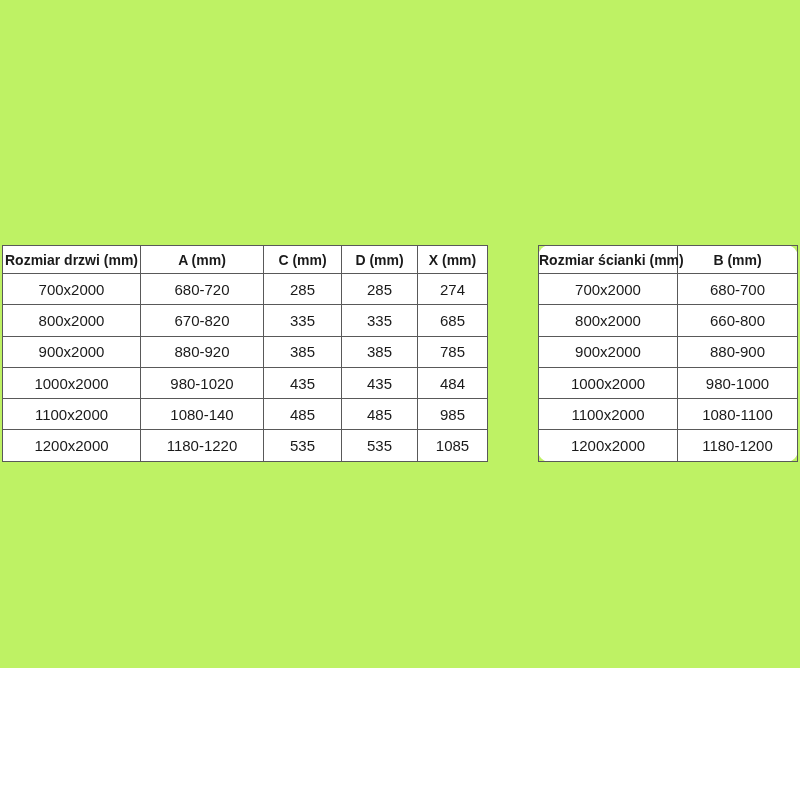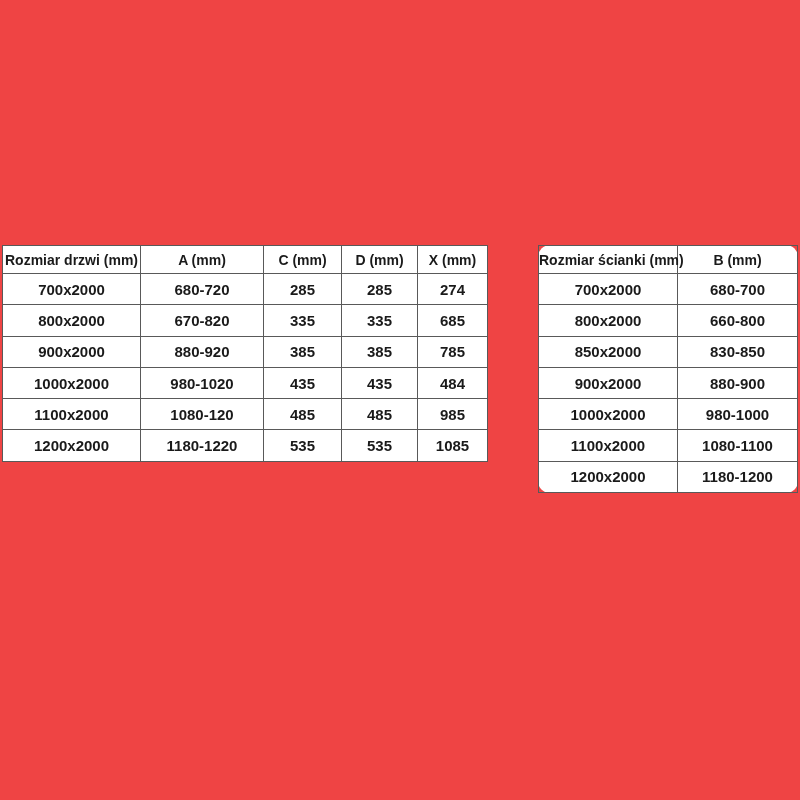--- a/index.html
+++ b/index.html
@@ -3,22 +3,22 @@
 <meta charset="utf-8">
 <style>
   * { margin: 0; padding: 0; box-sizing: border-box; }
   html, body {
     width: 800px; height: 800px;
     background: #ffffff;
     font-family: "Liberation Sans", sans-serif;
   }
   .canvas {
     position: relative;
-    width: 800px; height: 800px;
-    background: #ef4444;
+    width: 800px; height: 668px;
+    background: #bef264;
     overflow: hidden;
   }
   table.spec {
     position: absolute;
     border-collapse: collapse;
     table-layout: fixed;
     background: #ffffff;
   }
   table.spec th, table.spec td {
     border: 1px solid #595959;
@@ -27,21 +27,21 @@
     color: #1a1a1a;
     white-space: nowrap;
     padding: 0;
   }
   table.spec th {
     font-size: 14px;
     font-weight: bold;
   }
   table.spec td {
     font-size: 15px;
-    font-weight: bold;
+    font-weight: normal;
   }
   table.spec thead tr { height: 28px; }
   table.spec tbody tr { height: 31.3px; }
 
   #doors-table { left: 2px; top: 245px; width: 485px; }
   #walls-table { left: 538px; top: 245px; width: 259px; border-radius: 12px; }
 </style>
 </head>
 <body>
 
@@ -88,21 +88,21 @@
         </tr>
         <tr>
           <td>1000x2000</td>
           <td>980-1020</td>
           <td>435</td>
           <td>435</td>
           <td>484</td>
         </tr>
         <tr>
           <td>1100x2000</td>
-          <td>1080-120</td>
+          <td>1080-140</td>
           <td>485</td>
           <td>485</td>
           <td>985</td>
         </tr>
         <tr>
           <td>1200x2000</td>
           <td>1180-1220</td>
           <td>535</td>
           <td>535</td>
           <td>1085</td>
@@ -124,24 +124,20 @@
       <tbody>
         <tr>
           <td>700x2000</td>
           <td>680-700</td>
         </tr>
         <tr>
           <td>800x2000</td>
           <td>660-800</td>
         </tr>
         <tr>
-          <td>850x2000</td>
-          <td>830-850</td>
-        </tr>
-        <tr>
           <td>900x2000</td>
           <td>880-900</td>
         </tr>
         <tr>
           <td>1000x2000</td>
           <td>980-1000</td>
         </tr>
         <tr>
           <td>1100x2000</td>
           <td>1080-1100</td>

